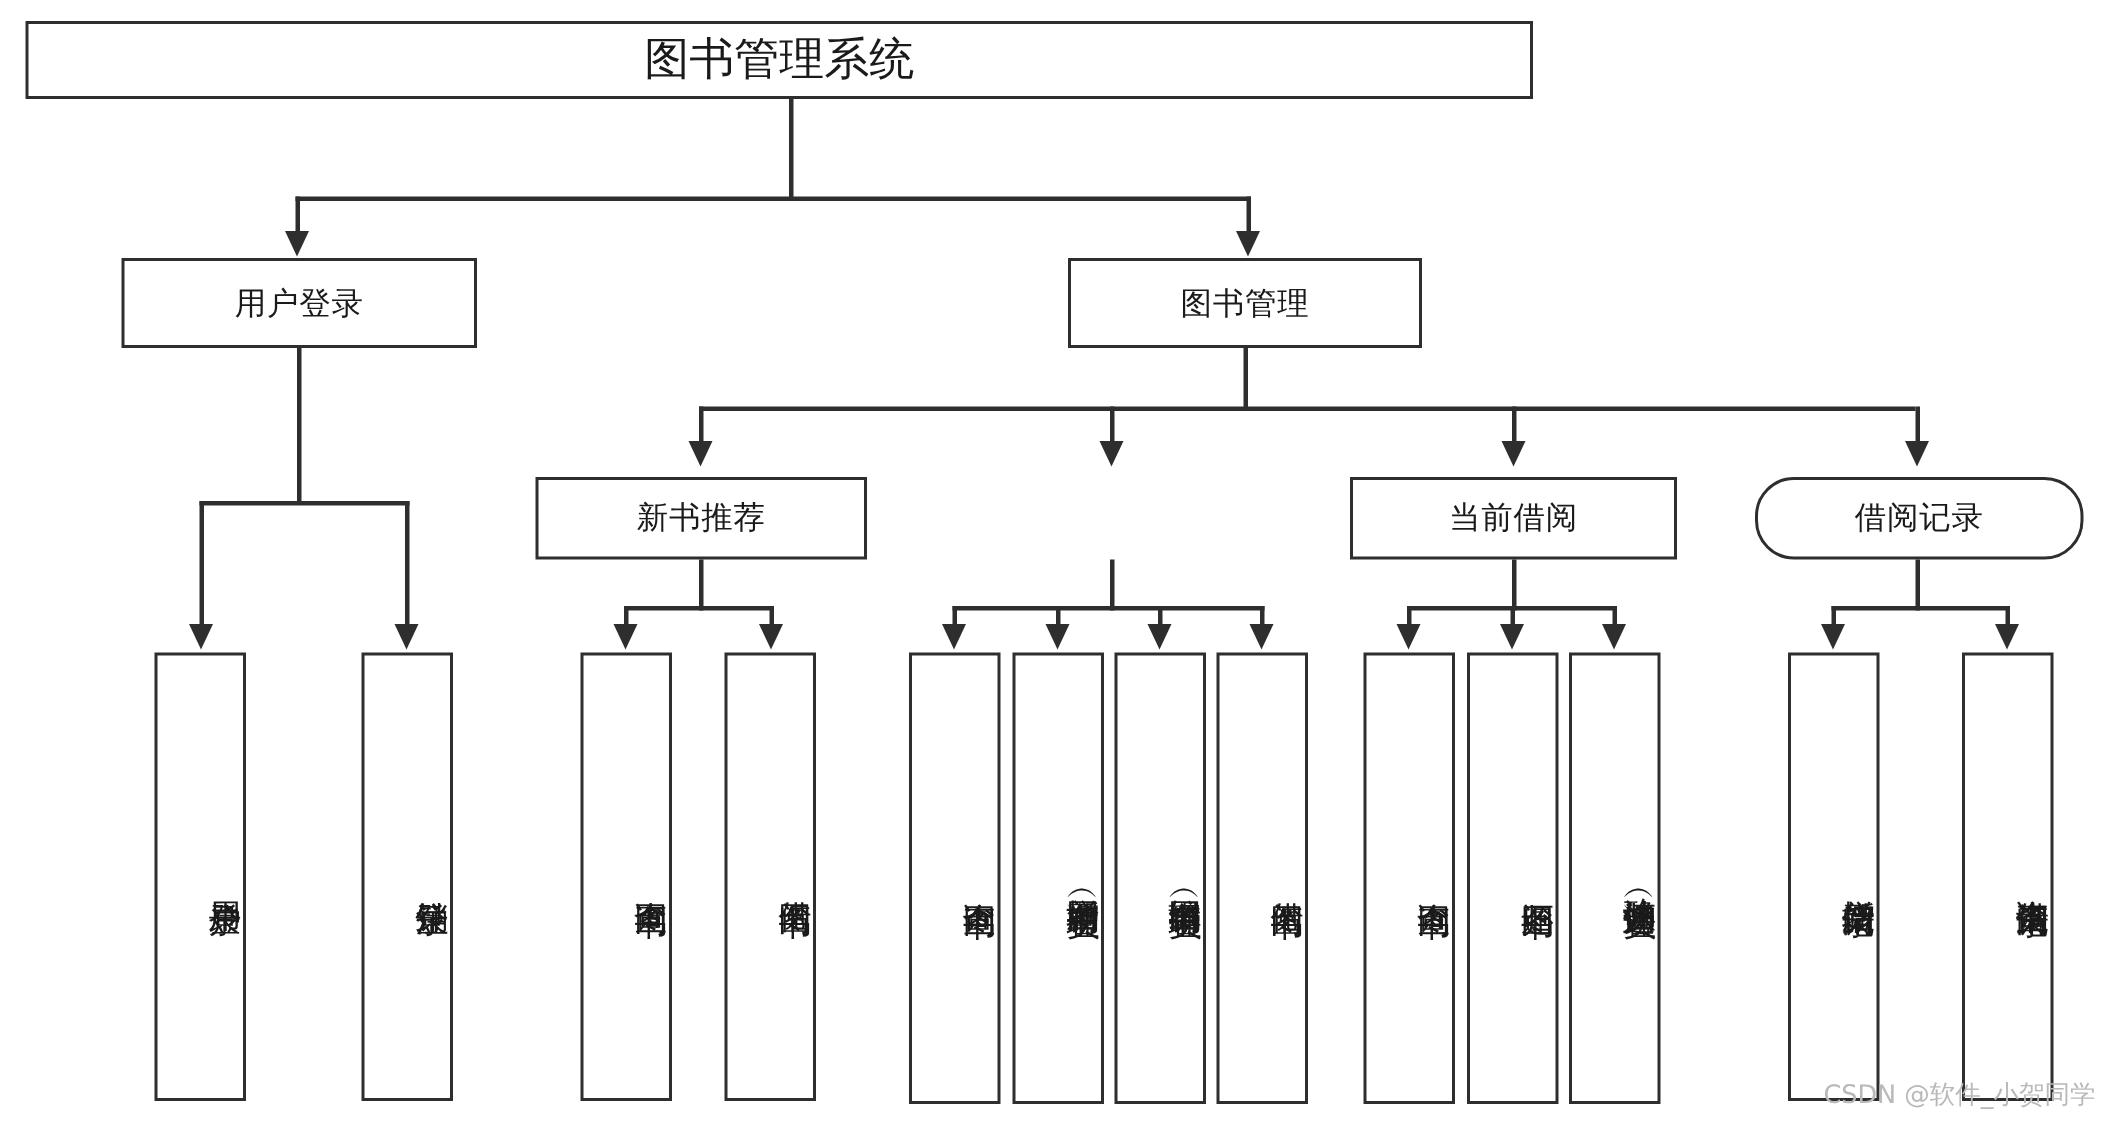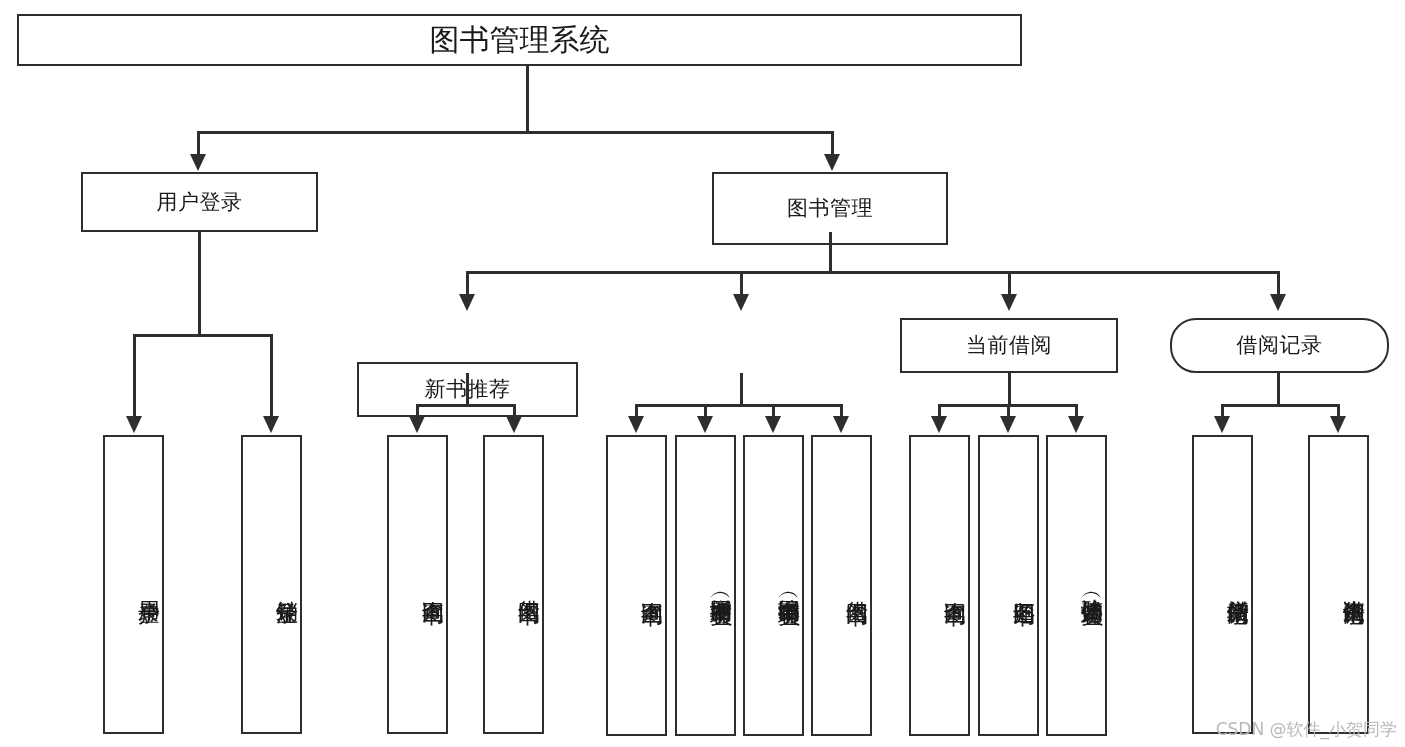--- a/index.html
+++ b/index.html
@@ -90,21 +90,21 @@
 
   <div class="edge vline" style="left:197px; top:131px; height:25px;"></div>
   <div class="arrow" style="left:190px; top:154px;"></div>
 
   <div class="edge vline" style="left:831px; top:131px; height:25px;"></div>
   <div class="arrow" style="left:824px; top:154px;"></div>
 
   <div class="node h" style="left:81px; top:172px; width:237px; height:60px;">
     <span>用户登录</span>
   </div>
-  <div class="node h" style="left:712px; top:172px; width:236px; height:73px;">
+  <div class="node h" style="left:712px; top:172px; width:236px; height:60px;">
     <span>图书管理</span>
   </div>
 
   <div class="edge vline" style="left:198px; top:232px; height:104px;"></div>
   <div class="edge hline" style="left:133px; top:334px; width:140px;"></div>
   <div class="edge vline" style="left:133px; top:334px; height:84px;"></div>
   <div class="arrow" style="left:126px; top:416px;"></div>
   <div class="edge vline" style="left:270px; top:334px; height:84px;"></div>
   <div class="arrow" style="left:263px; top:416px;"></div>
 
@@ -112,21 +112,21 @@
   <div class="edge hline" style="left:466px; top:271px; width:811px;"></div>
   <div class="edge vline" style="left:466px; top:271px; height:25px;"></div>
   <div class="arrow" style="left:459px; top:294px;"></div>
   <div class="edge vline" style="left:740px; top:271px; height:25px;"></div>
   <div class="arrow" style="left:733px; top:294px;"></div>
   <div class="edge vline" style="left:1008px; top:271px; height:25px;"></div>
   <div class="arrow" style="left:1001px; top:294px;"></div>
   <div class="edge vline" style="left:1277px; top:271px; height:25px;"></div>
   <div class="arrow" style="left:1270px; top:294px;"></div>
 
-  <div class="node h" style="left:357px; top:318px; width:221px; height:55px;margin-top:44px;">
+  <div class="node h" style="left:357px; top:318px; width:221px; height:55px;">
     <span>新书推荐</span>
   </div>
   <div class="node h" style="left:900px; top:318px; width:218px; height:55px;">
     <span>当前借阅</span>
   </div>
   <div class="node h" style="left:1170px; top:318px; width:219px; height:55px;border-radius:26px;">
     <span>借阅记录</span>
   </div>
 
   <div class="edge vline" style="left:466px; top:373px; height:34px;"></div>

